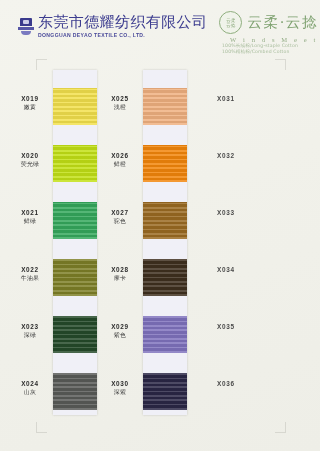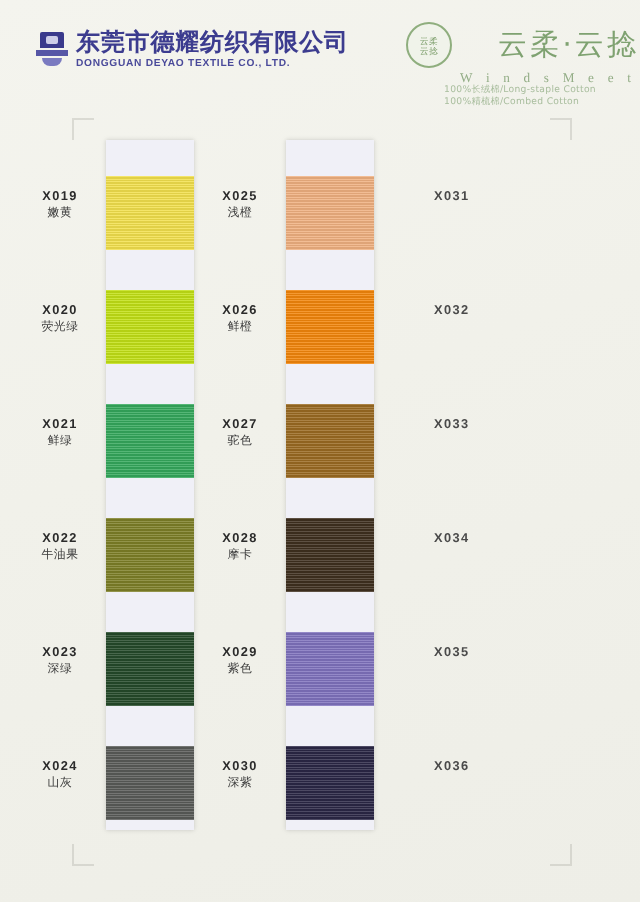--- a/index.html
+++ b/index.html
@@ -63,22 +63,22 @@
   }
   .mark-left .m-bot {
     position: absolute;
     left: 3px; top: 13px;
     width: 10px; height: 4px;
     background: #7a7ac0;
     border-radius: 0 0 4px 4px;
   }
   .left-text { line-height: 1; }
   .cn-name {
-    font-size: 12px;
-    font-weight: bold;
+    font-size: 15px;
+    font-weight: normal;
     color: #3c3c8f;
     letter-spacing: 0.4px;
     white-space: nowrap;
     font-family: "DejaVu Sans", sans-serif;
   }
   .en-name {
     font-size: 5.1px;
     font-weight: bold;
     color: #4a4a9a;
     letter-spacing: 0.35px;
@@ -88,21 +88,22 @@
   }
 
   .logo-right {
     position: absolute;
     left: 203px;
     top: 11px;
   }
   .right-row {
     display: flex;
     align-items: center;
-    gap: 23px;
+    gap: 5px;
+    justify-content: flex-end;
   }
   .seal {
     width: 21px; height: 21px;
     border-radius: 50%;
     border: 1.4px solid #8fae7e;
     background: #f0f3ea;
     color: #7d9f6c;
     font-size: 4.4px;
     line-height: 5px;
     display: flex;

